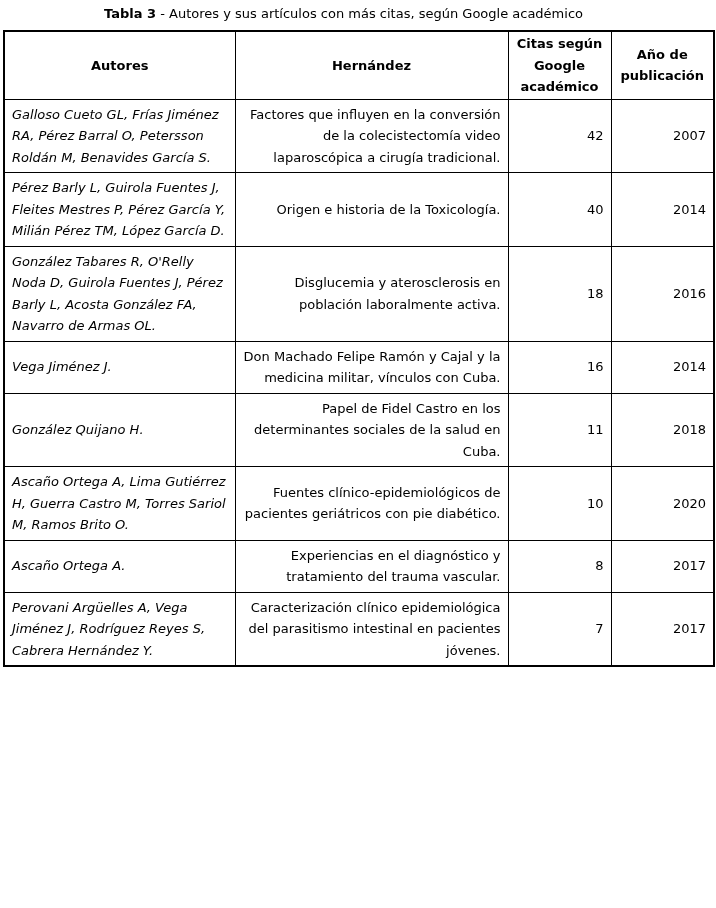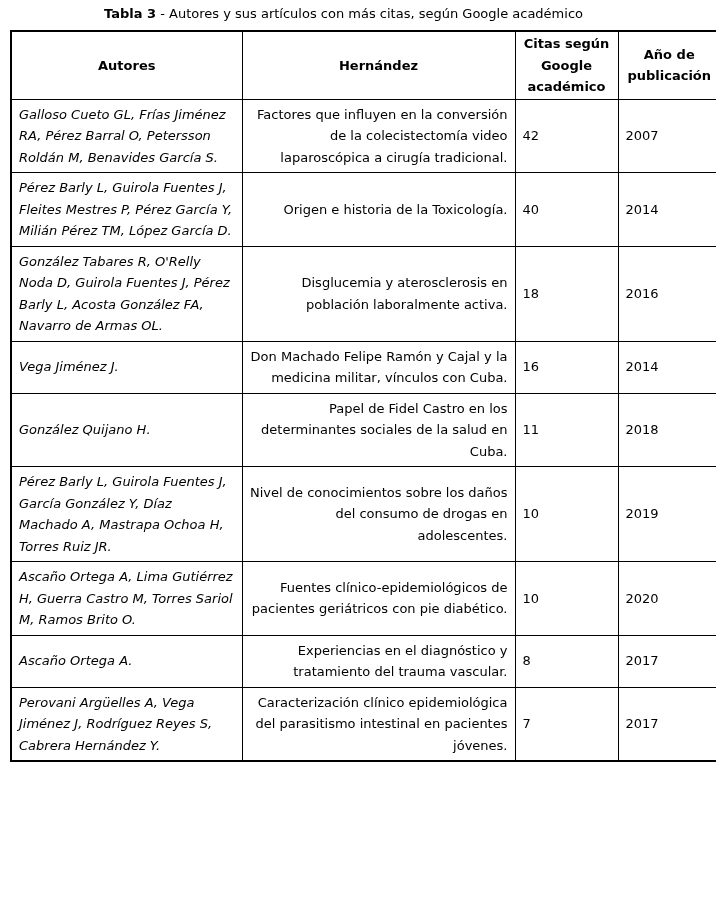--- a/index.html
+++ b/index.html
@@ -6,21 +6,21 @@
   html, body {
     margin: 0;
     padding: 0;
     background: #ffffff;
     color: #000000;
     font-family: "DejaVu Sans", "Liberation Sans", sans-serif;
   }
   .page {
     width: 687px;
     min-height: 908px;
-    padding: 4px 10px;
+    padding: 4px 3px;
     background: #ffffff;
   }
   .caption {
     text-align: center;
     font-size: 13px;
     line-height: 16px;
     margin: 2px 0 8px 0;
     color: #000000;
   }
   .caption .caption-bold { font-weight: bold; }
@@ -48,21 +48,21 @@
     padding: 4px 7px;
   }
   td.cell-autores {
     font-style: italic;
     text-align: left;
   }
   td.cell-articulo {
     text-align: right;
   }
   td.cell-citas, td.cell-anio {
-    text-align: left;
+    text-align: right;
   }
 </style>
 </head>
 <body>
 
 <div class="page">
 
   <div class="caption">
     <span class="caption-bold">Tabla 3</span><span> - Autores y sus artículos con más citas, según Google académico</span>
   </div>
@@ -107,26 +107,20 @@
     <td class="cell-citas">16</td>
     <td class="cell-anio">2014</td>
   </tr>
         <tr>
     <td class="cell-autores">González Quijano H.</td>
     <td class="cell-articulo">Papel de Fidel Castro en los determinantes sociales de la salud en Cuba.</td>
     <td class="cell-citas">11</td>
     <td class="cell-anio">2018</td>
   </tr>
         <tr>
-    <td class="cell-autores">Pérez Barly L, Guirola Fuentes J, García González Y, Díaz Machado A, Mastrapa Ochoa H, Torres Ruiz JR.</td>
-    <td class="cell-articulo">Nivel de conocimientos sobre los daños del consumo de drogas en adolescentes.</td>
-    <td class="cell-citas">10</td>
-    <td class="cell-anio">2019</td>
-  </tr>
-        <tr>
     <td class="cell-autores">Ascaño Ortega A, Lima Gutiérrez H, Guerra Castro M, Torres Sariol M, Ramos Brito O.</td>
     <td class="cell-articulo">Fuentes clínico-epidemiológicos de pacientes geriátricos con pie diabético.</td>
     <td class="cell-citas">10</td>
     <td class="cell-anio">2020</td>
   </tr>
         <tr>
     <td class="cell-autores">Ascaño Ortega A.</td>
     <td class="cell-articulo">Experiencias en el diagnóstico y tratamiento del trauma vascular.</td>
     <td class="cell-citas">8</td>
     <td class="cell-anio">2017</td>

